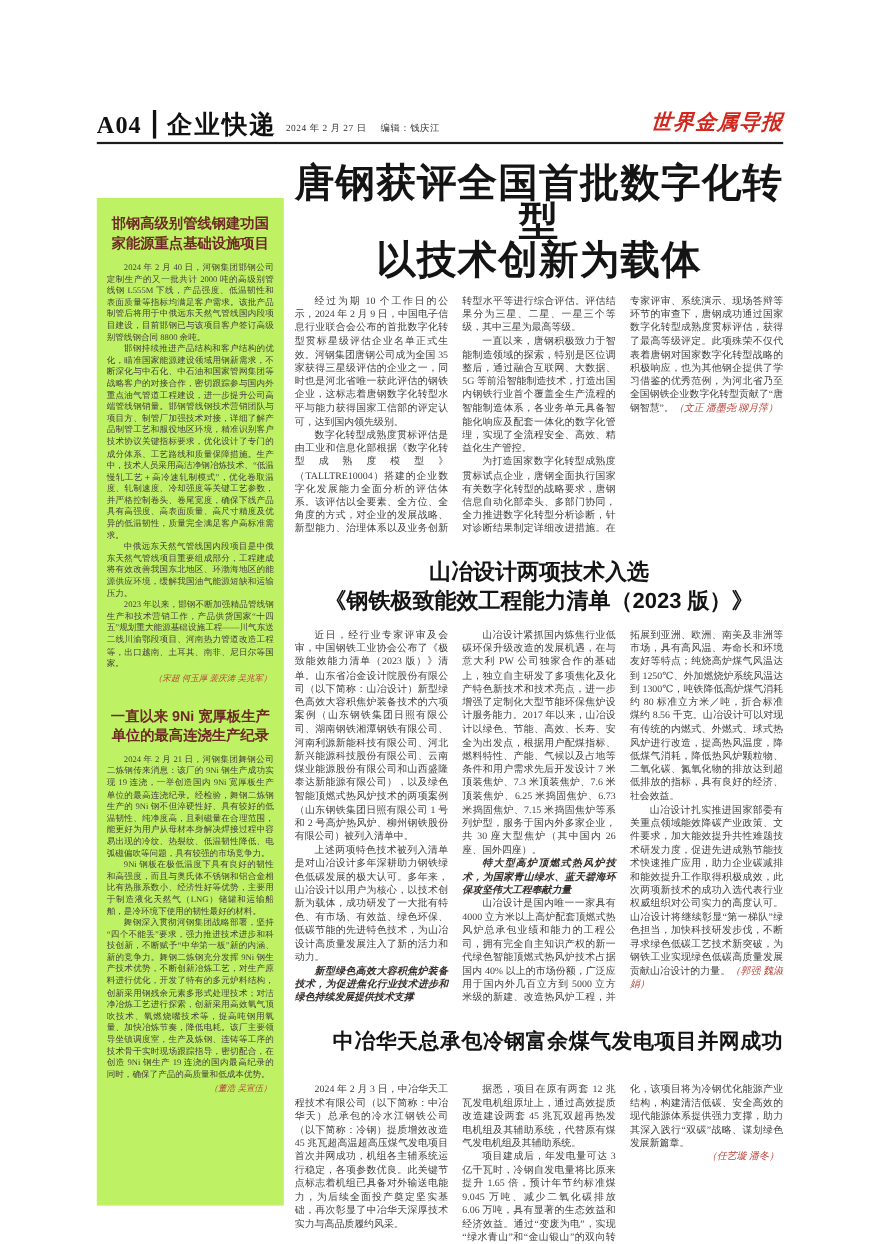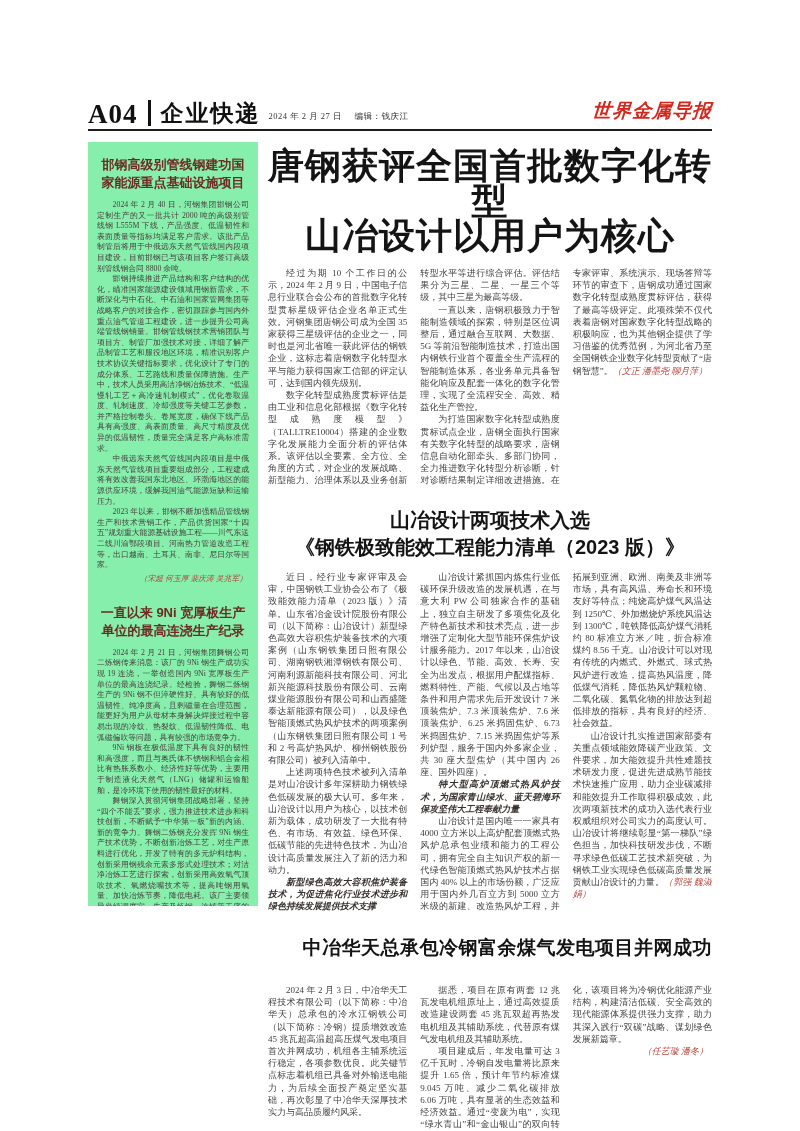--- a/index.html
+++ b/index.html
@@ -4,32 +4,32 @@
 <style>
   * { margin:0; padding:0; box-sizing:border-box; }
   html,body { width:800px; height:1131px; background:#ffffff; }
   body { font-family:"Liberation Serif","DejaVu Serif",serif; color:#3f3f3f; }
   .page { position:relative; width:800px; height:1131px; background:#ffffff; overflow:hidden; }
 
   
   .hdr { position:absolute; left:88px; top:90px; width:624px; height:36px;
          display:flex; justify-content:space-between; align-items:flex-end; }
   .hdr-left { display:flex; align-items:flex-end; gap:8px; }
-  .page-num { font-family:"Liberation Serif",serif; font-weight:bold; font-size:27px; line-height:24px; color:#111; letter-spacing:1px; }
+  .page-num { font-family:"Liberation Serif",serif; font-weight:bold; font-size:22px; line-height:24px; color:#111; letter-spacing:1px; }
   .hdr-bar { width:3px; height:26px; background:#111; margin:0 2px; }
   .section-title { font-family:"Liberation Sans","DejaVu Sans",sans-serif; font-weight:bold; font-size:23px; line-height:25px; color:#111; letter-spacing:2px; }
   .hdr-meta { font-size:8.5px; color:#333; padding-bottom:3px; letter-spacing:.5px; }
   .hdr-meta span { margin-right:10px;margin-top:10px; }
   .masthead { font-family:"Liberation Serif",serif; font-weight:bold; font-style:italic; font-size:19px;
               color:#d2281e; letter-spacing:1px; transform:skewX(-4deg); padding-bottom:2px; }
   .hdr-rule { position:absolute; left:88px; top:129px; width:624px; height:2px; background:#1c1c1c; }
 
   
   .content { position:absolute; left:88px; top:142px; width:624px; height:962px; display:flex; gap:10px; }
-  .left-col { width:170px; height:764px; background:#86efac; padding:12px 9px 8px; overflow:hidden; }
+  .left-col { width:170px; height:916px; background:#bef264; padding:12px 9px 8px; overflow:hidden;margin-top:38px; }
   .main-col { width:444px; }
 
   
   .l-title { font-family:"Liberation Sans","DejaVu Sans",sans-serif; font-weight:bold; font-size:13px; line-height:18px;
              text-align:center; color:#6e2a24; margin:2px 0 8px; }
   .l-title.second { margin-top:20px; }
   .l-art p.body { font-size:7.8px; line-height:10.6px; text-align:justify; text-indent:2em; color:#463d3c; }
   .l-byline { font-size:7.8px; line-height:11px; text-align:right; color:#b8433a; font-style:italic; margin:2px 2px 0 0; }
 
   
@@ -88,21 +88,21 @@
         <p class="body">舞钢深入贯彻河钢集团战略部署，坚持“四个不能丢”要求，强力推进技术进步和科技创新，不断赋予“中华第一板”新的内涵、新的竞争力。舞钢二炼钢充分发挥 9Ni 钢生产技术优势，不断创新冶炼工艺，对生产原料进行优化，开发了特有的多元炉料结构，创新采用钢残余元素多形式处理技术；对洁净冶炼工艺进行探索，创新采用高效氧气顶吹技术、氧燃烧嘴技术等，提高吨钢用氧量、加快冶炼节奏，降低电耗。该厂主要领导坐镇调度室，生产及炼钢、连铸等工序的技术骨干实时现场跟踪指导，密切配合，在创造 9Ni 钢生产 19 连浇的国内最高纪录的同时，确保了产品的高质量和低成本优势。</p>
         <p class="l-byline">（董浩 吴宣伍）</p>
       </article>
     </aside>
 
     <main class="main-col">
 
       <article>
         <h1 class="m-title-1">
           <span>唐钢获评全国首批数字化转型</span><br>
-          <span>山冶设计以用户为核心</span>
+          <span>以技术创新为载体</span>
         </h1>
         <div class="cols cols-a1">
           <p>经过为期 10 个工作日的公示，2024 年 2 月 9 日，中国电子信息行业联合会公布的首批数字化转型贯标星级评估企业名单正式生效。河钢集团唐钢公司成为全国 35 家获得三星级评估的企业之一，同时也是河北省唯一获此评估的钢铁企业，这标志着唐钢数字化转型水平与能力获得国家工信部的评定认可，达到国内领先级别。</p>
           <p>数字化转型成熟度贯标评估是由工业和信息化部根据《数字化转型成熟度模型》（TALLTRE10004）搭建的企业数字化发展能力全面分析的评估体系。该评估以全要素、全方位、全角度的方式，对企业的发展战略、新型能力、治理体系以及业务创新转型水平等进行综合评估。评估结果分为三星、二星、一星三个等级，其中三星为最高等级。</p>
           <p>一直以来，唐钢积极致力于智能制造领域的探索，特别是区位调整后，通过融合互联网、大数据、5G 等前沿智能制造技术，打造出国内钢铁行业首个覆盖全生产流程的智能制造体系，各业务单元具备智能化响应及配套一体化的数字化管理，实现了全流程安全、高效、精益化生产管控。</p>
           <p><span>为打造国家数字化转型成熟度贯标试点企业，唐钢全面执行国家有关数字化转型的战略要求，唐钢信息自动化部牵头、多部门协同，全力推进数字化转型分析诊断，针对诊断结果制定详细改进措施。在专家评审、系统演示、现场答辩等环节的审查下，唐钢成功通过国家数字化转型成熟度贯标评估，获得了最高等级评定。此项殊荣不仅代表着唐钢对国家数字化转型战略的积极响应，也为其他钢企提供了学习借鉴的优秀范例，为河北省乃至全国钢铁企业数字化转型贡献了“唐钢智慧”。</span><span class="byline-inline">（文正 潘墨尧 聊月萍）</span></p>
         </div>
       </article>
 
       <article>

